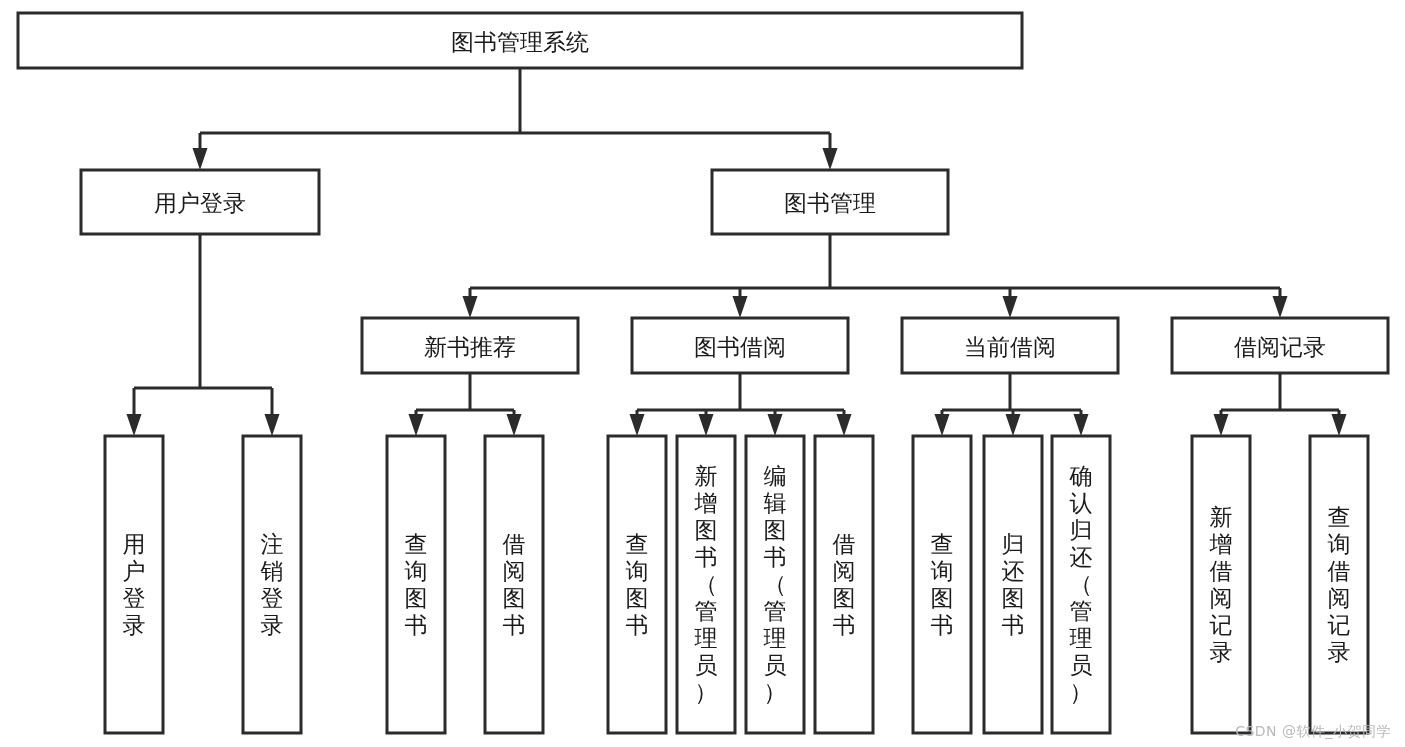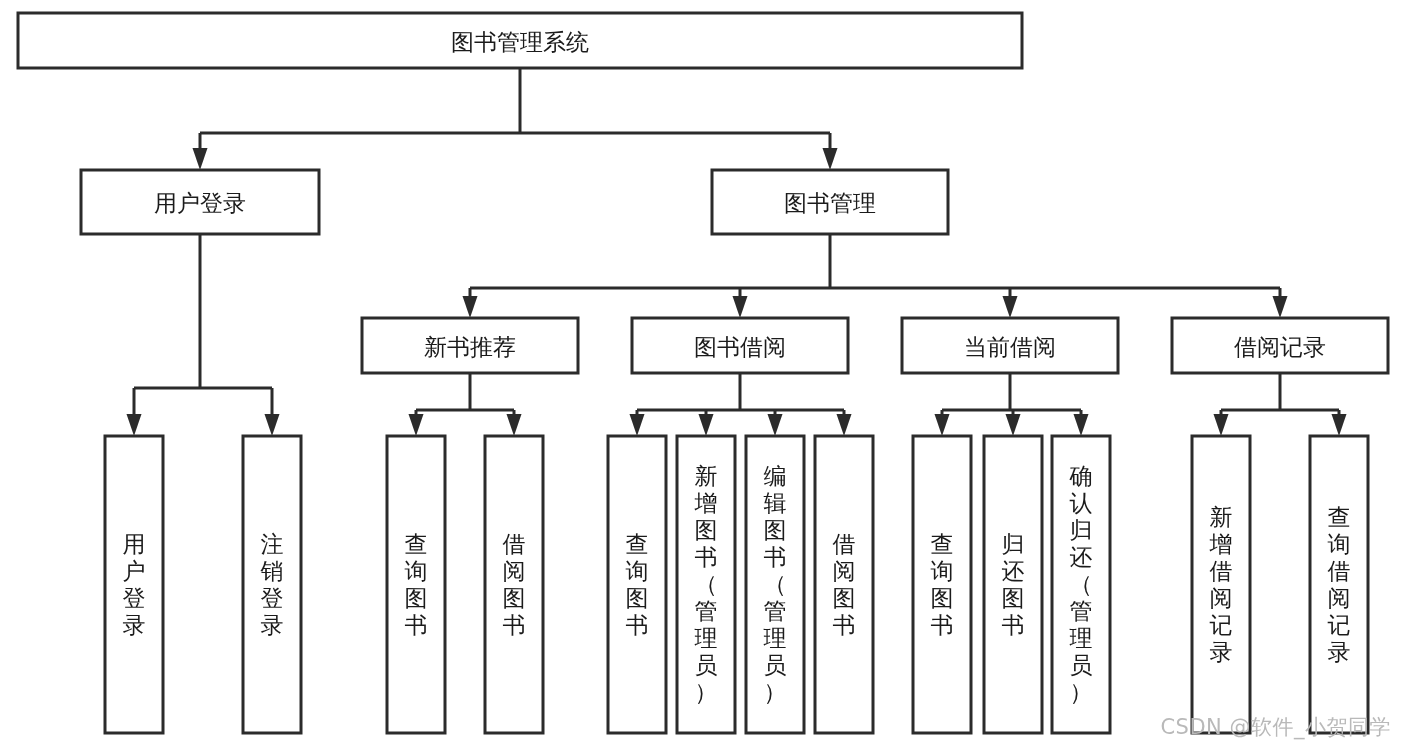--- a/index.html
+++ b/index.html
@@ -52,21 +52,21 @@
     font-family: "DejaVu Sans", "Liberation Sans", sans-serif;
     font-size: 23px;
     fill: #1b1b1b;
     text-anchor: middle;
   }
   .watermark {
     position: absolute;
     right: 14px;
     bottom: 6px;
     font-family: "DejaVu Sans", "Liberation Sans", sans-serif;
-    font-size: 21px;
+    font-size: 14px;
     color: #b9b9b9;
     letter-spacing: 0.5px;
     white-space: nowrap;
     user-select: none;
   }
 </style>
 </head>
 <body>
 
 <div id="diagram-root">

